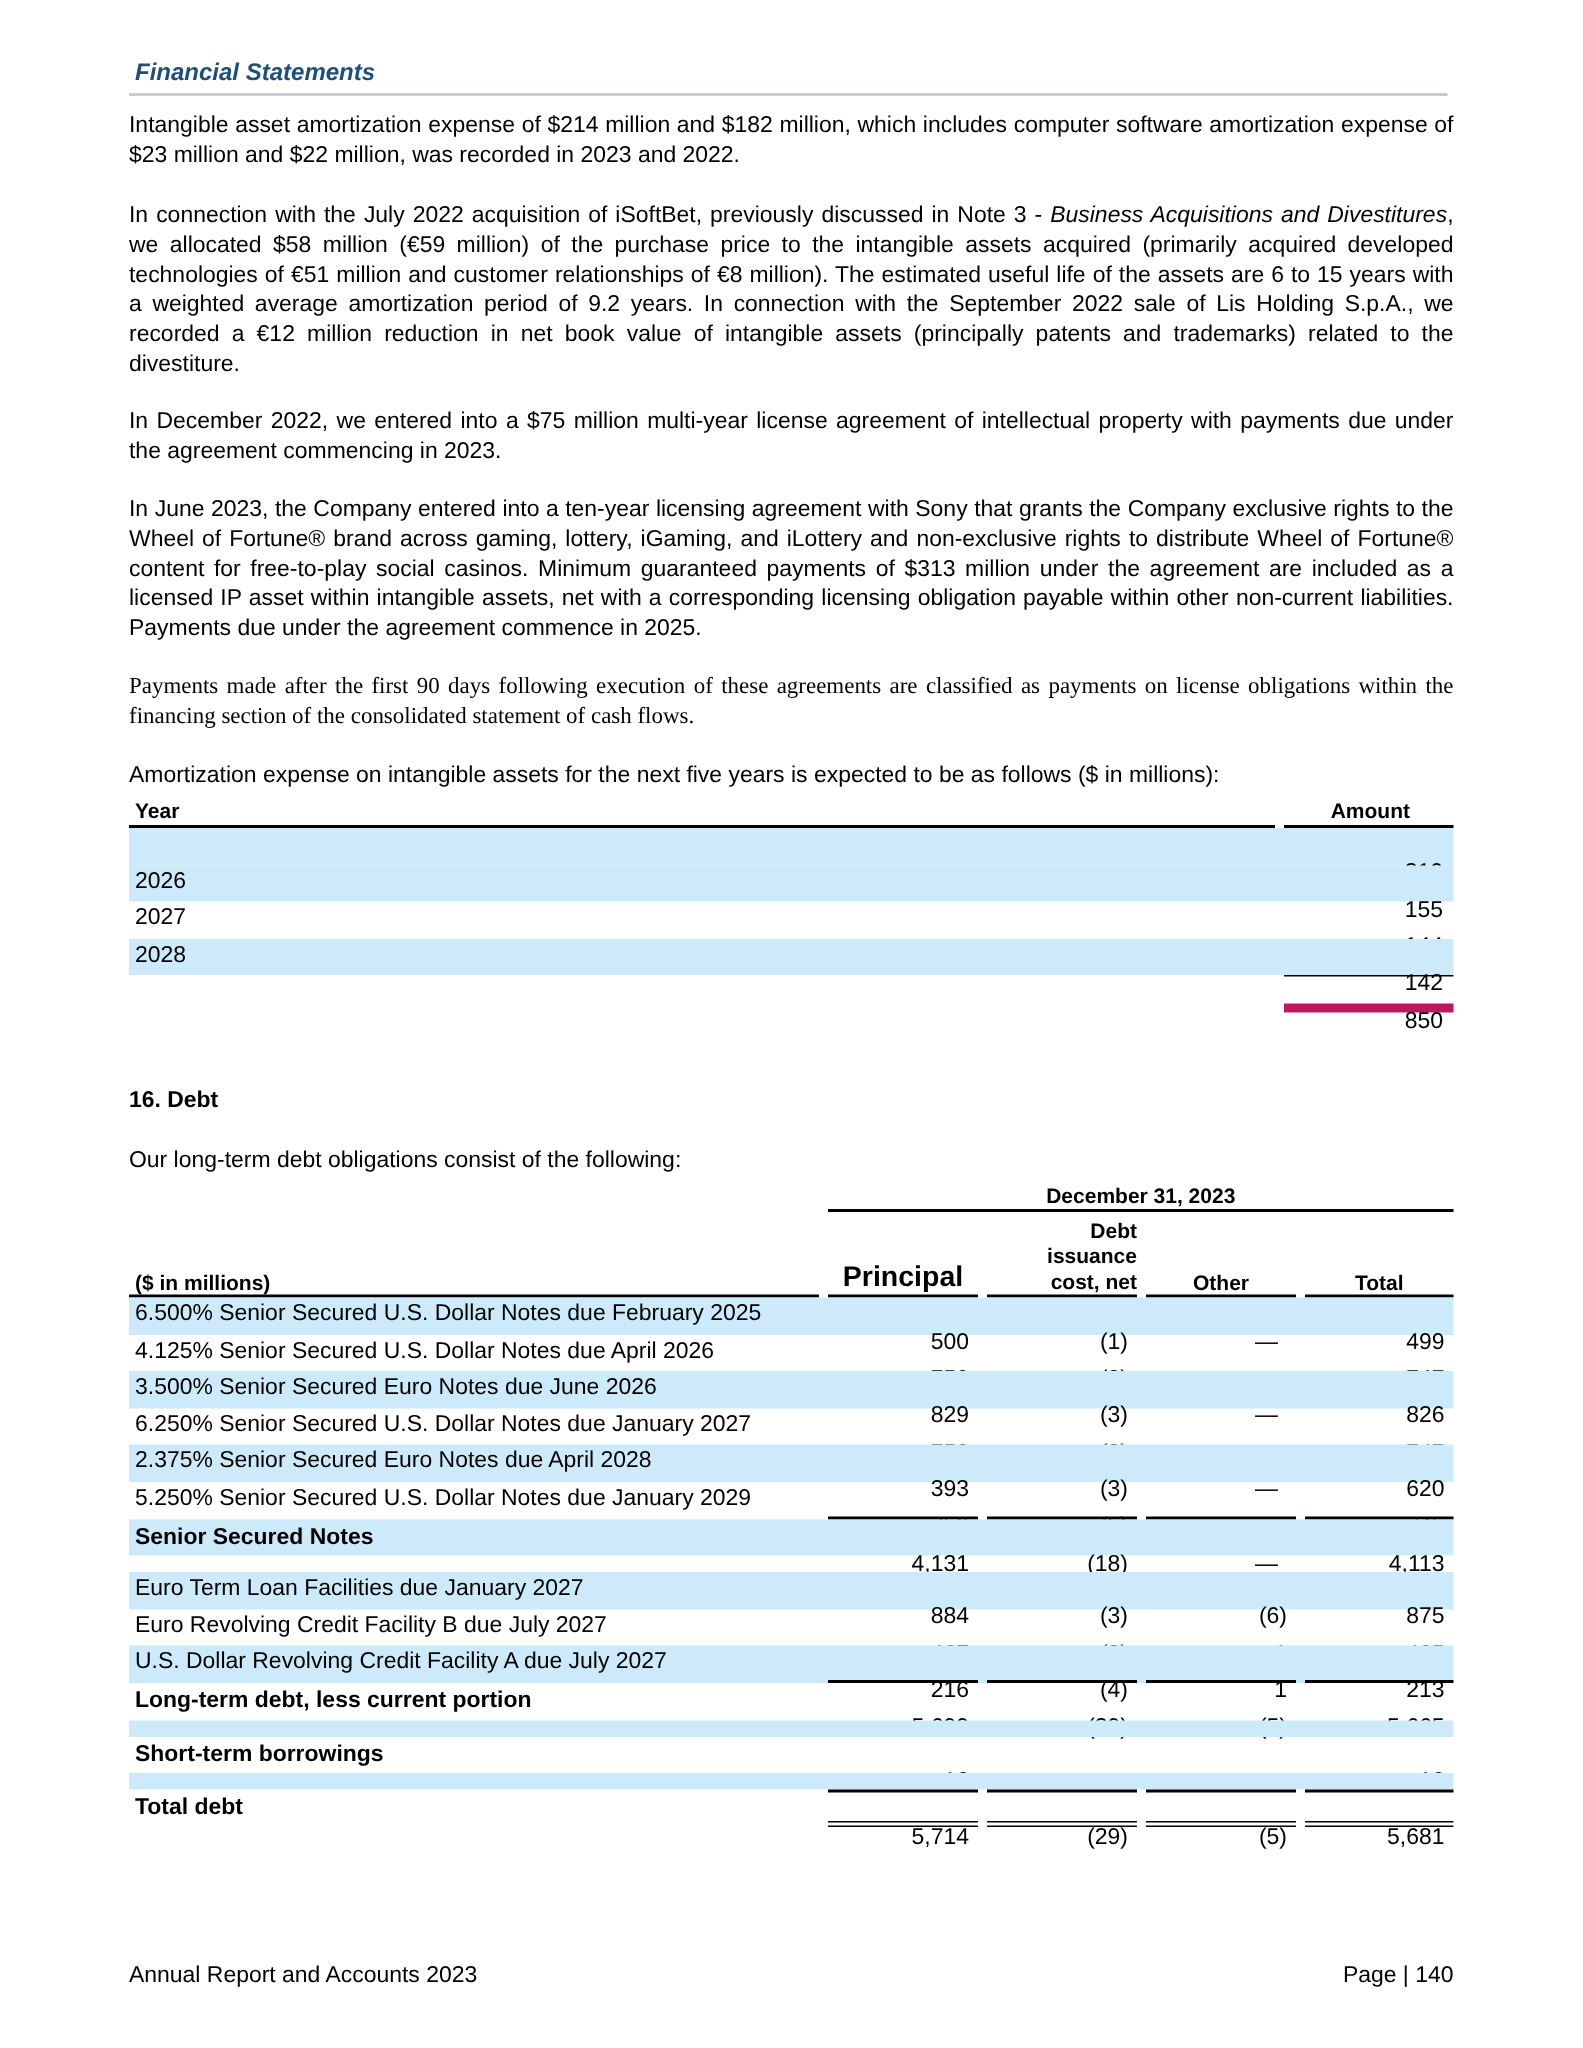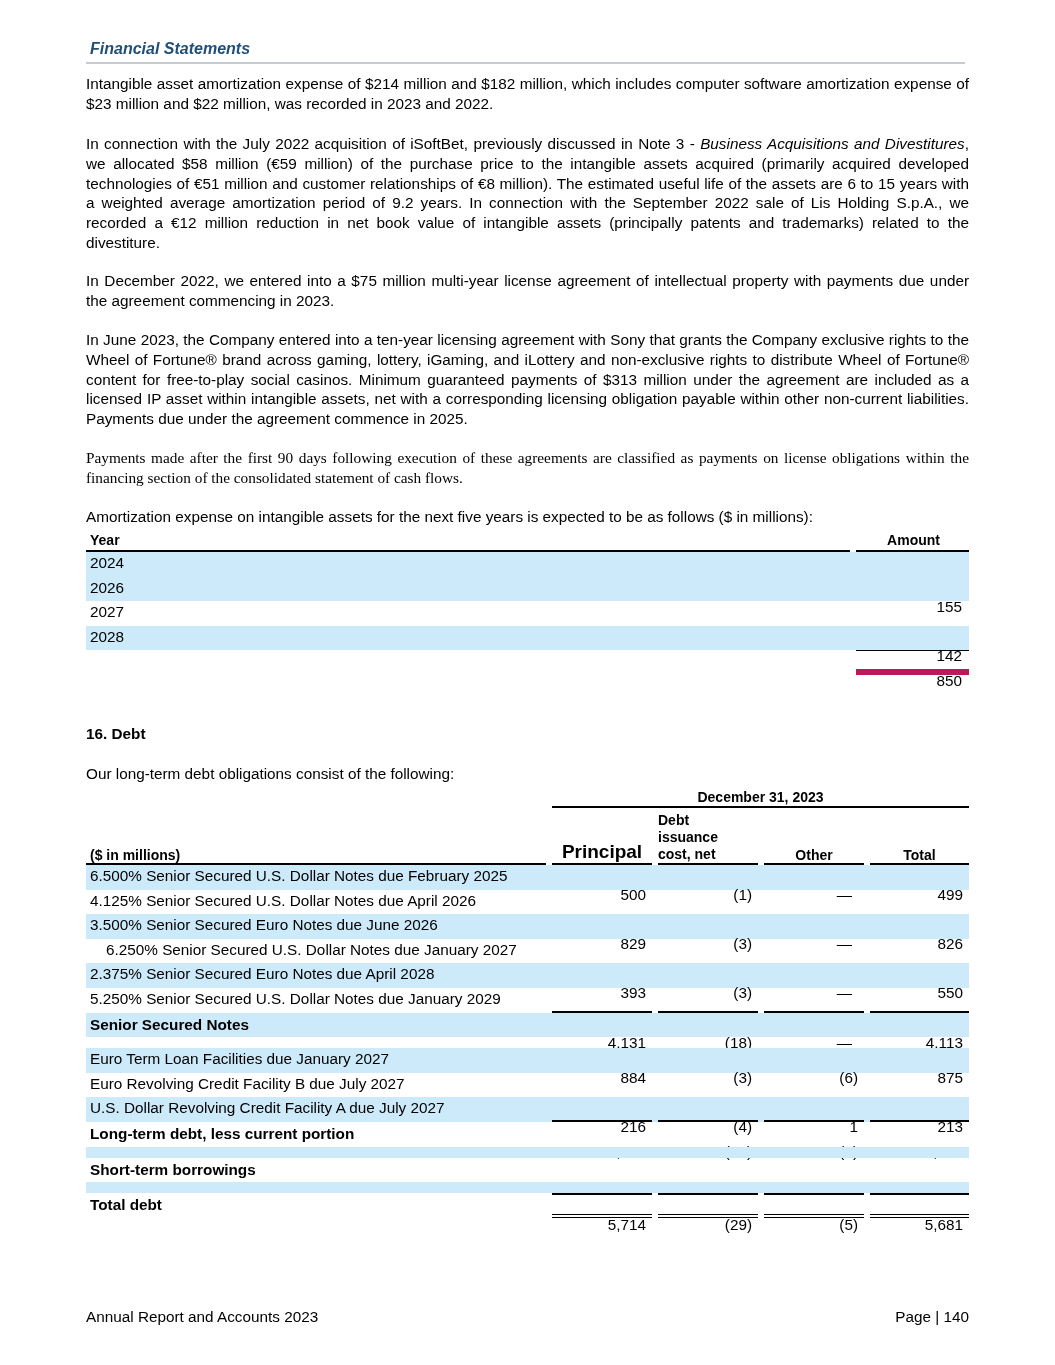--- a/index.html
+++ b/index.html
@@ -40,21 +40,20 @@
 
   <p class="para" style="top:507px;">Amortization expense on intangible assets for the next five years is expected to be as follows ($ in millions):</p>
 
   <div class="tbl" style="top:530px;">
     <div class="row" style="height:22px;">
       <div class="cell bold uline" style="left:0;width:764px;line-height:20px;padding-left:4px;font-size:14px;">Year</div>
       <div class="cell bold uline" style="left:770px;width:113px;text-align:right;padding-right:29px;line-height:20px;font-size:14px;">Amount</div>
     </div>
     <div id="amort-rows">
         <div class="row shade">
-          <div class="cell" style="left:0;width:764px;padding-left:4px;line-height:22px;">2024</div>
           <div class="cell num" style="left:770px;width:113px;padding-right:7px;">210</div>
         </div>
         <div class="row shade">
           <div class="cell" style="left:0;width:764px;padding-left:4px;line-height:22px;">2026</div>
           <div class="cell num" style="left:770px;width:113px;padding-right:7px;">155</div>
         </div>
         <div class="row">
           <div class="cell" style="left:0;width:764px;padding-left:4px;line-height:22px;">2027</div>
           <div class="cell num" style="left:770px;width:113px;padding-right:7px;">144</div>
         </div>
@@ -69,21 +68,21 @@
   </div>
 
   <div class="sec" style="top:725px;">16.  Debt</div>
   <div style="position:absolute;top:765px;left:0;">Our long-term debt obligations consist of the following:</div>
 
   <div class="tbl" style="top:788px;">
     <div style="position:absolute;left:466px;width:417px;top:0;height:20px;text-align:center;font-weight:bold;font-size:14px;line-height:18px;border-bottom:2px solid #000;">December 31, 2023</div>
     <div style="position:absolute;top:22px;left:0;width:883px;height:55px;">
       <div class="bold uline" style="position:absolute;left:0;bottom:0;width:460px;padding-left:4px;font-size:14px;margin-top:43px;">($ in millions)</div>
       <div class="bold uline" style="position:absolute;left:466px;bottom:0;width:100px;text-align:center;font-size:19px;">Principal</div>
-      <div class="bold uline" style="position:absolute;left:572px;bottom:0;width:100px;text-align:left;font-size:14px;line-height:17px;">
+      <div class="bold uline" style="position:absolute;left:572px;bottom:0;width:100px;text-align:right;font-size:14px;line-height:17px;">
         <div>Debt</div>
         <div>issuance</div>
         <div>cost, net</div>
       </div>
       <div class="bold uline" style="position:absolute;left:678px;bottom:0;width:100px;text-align:center;font-size:14px;">Other</div>
       <div class="bold uline" style="position:absolute;left:784px;bottom:0;width:99px;text-align:center;font-size:14px;">Total</div>
     </div>
     <div id="debt-rows" style="position:absolute;top:77px;left:0;width:883px;">
         <div class="row shade">
           <div class="cell" style="left:0;width:460px;padding-left:4px;line-height:21px;">6.500% Senior Secured U.S. Dollar Notes due February 2025</div>
@@ -100,32 +99,32 @@
           <div class="cell num" style="left:784px;width:99px;padding-right:6px;">747</div>
         </div>
         <div class="row shade">
           <div class="cell" style="left:0;width:460px;padding-left:4px;line-height:21px;">3.500% Senior Secured Euro Notes due June 2026</div>
           <div class="cell num" style="left:466px;width:100px;padding-right:6px;">829</div>
           <div class="cell num" style="left:572px;width:100px;padding-right:6px;">(3)</div>
           <div class="cell num" style="left:678px;width:100px;padding-right:6px;text-align:right;padding-right:12px;">—</div>
           <div class="cell num" style="left:784px;width:99px;padding-right:6px;">826</div>
         </div>
         <div class="row">
-          <div class="cell" style="left:0;width:460px;padding-left:4px;line-height:21px;margin-left:16px;">6.250% Senior Secured U.S. Dollar Notes due January 2027</div>
+          <div class="cell" style="left:0;width:460px;padding-left:4px;line-height:21px;">6.250% Senior Secured U.S. Dollar Notes due January 2027</div>
           <div class="cell num" style="left:466px;width:100px;padding-right:6px;">750</div>
           <div class="cell num" style="left:572px;width:100px;padding-right:6px;">(3)</div>
           <div class="cell num" style="left:678px;width:100px;padding-right:6px;text-align:right;padding-right:12px;">—</div>
           <div class="cell num" style="left:784px;width:99px;padding-right:6px;">747</div>
         </div>
         <div class="row shade">
           <div class="cell" style="left:0;width:460px;padding-left:4px;line-height:21px;">2.375% Senior Secured Euro Notes due April 2028</div>
           <div class="cell num" style="left:466px;width:100px;padding-right:6px;">393</div>
           <div class="cell num" style="left:572px;width:100px;padding-right:6px;">(3)</div>
           <div class="cell num" style="left:678px;width:100px;padding-right:6px;text-align:right;padding-right:12px;">—</div>
-          <div class="cell num" style="left:784px;width:99px;padding-right:6px;">550</div>
+          <div class="cell num" style="left:784px;width:99px;padding-right:6px;">620</div>
         </div>
         <div class="row">
           <div class="cell" style="left:0;width:460px;padding-left:4px;line-height:21px;">5.250% Senior Secured U.S. Dollar Notes due January 2029</div>
           <div class="cell num" style="left:466px;width:100px;padding-right:6px;border-bottom:2px solid #000;">750</div>
           <div class="cell num" style="left:572px;width:100px;padding-right:6px;border-bottom:2px solid #000;">(5)</div>
           <div class="cell num" style="left:678px;width:100px;padding-right:6px;border-bottom:2px solid #000;text-align:right;padding-right:12px;">—</div>
           <div class="cell num" style="left:784px;width:99px;padding-right:6px;border-bottom:2px solid #000;">745</div>
         </div>
         <div class="row shade">
           <div class="cell bold" style="left:0;width:460px;padding-left:4px;line-height:24px;">Senior Secured Notes</div>

